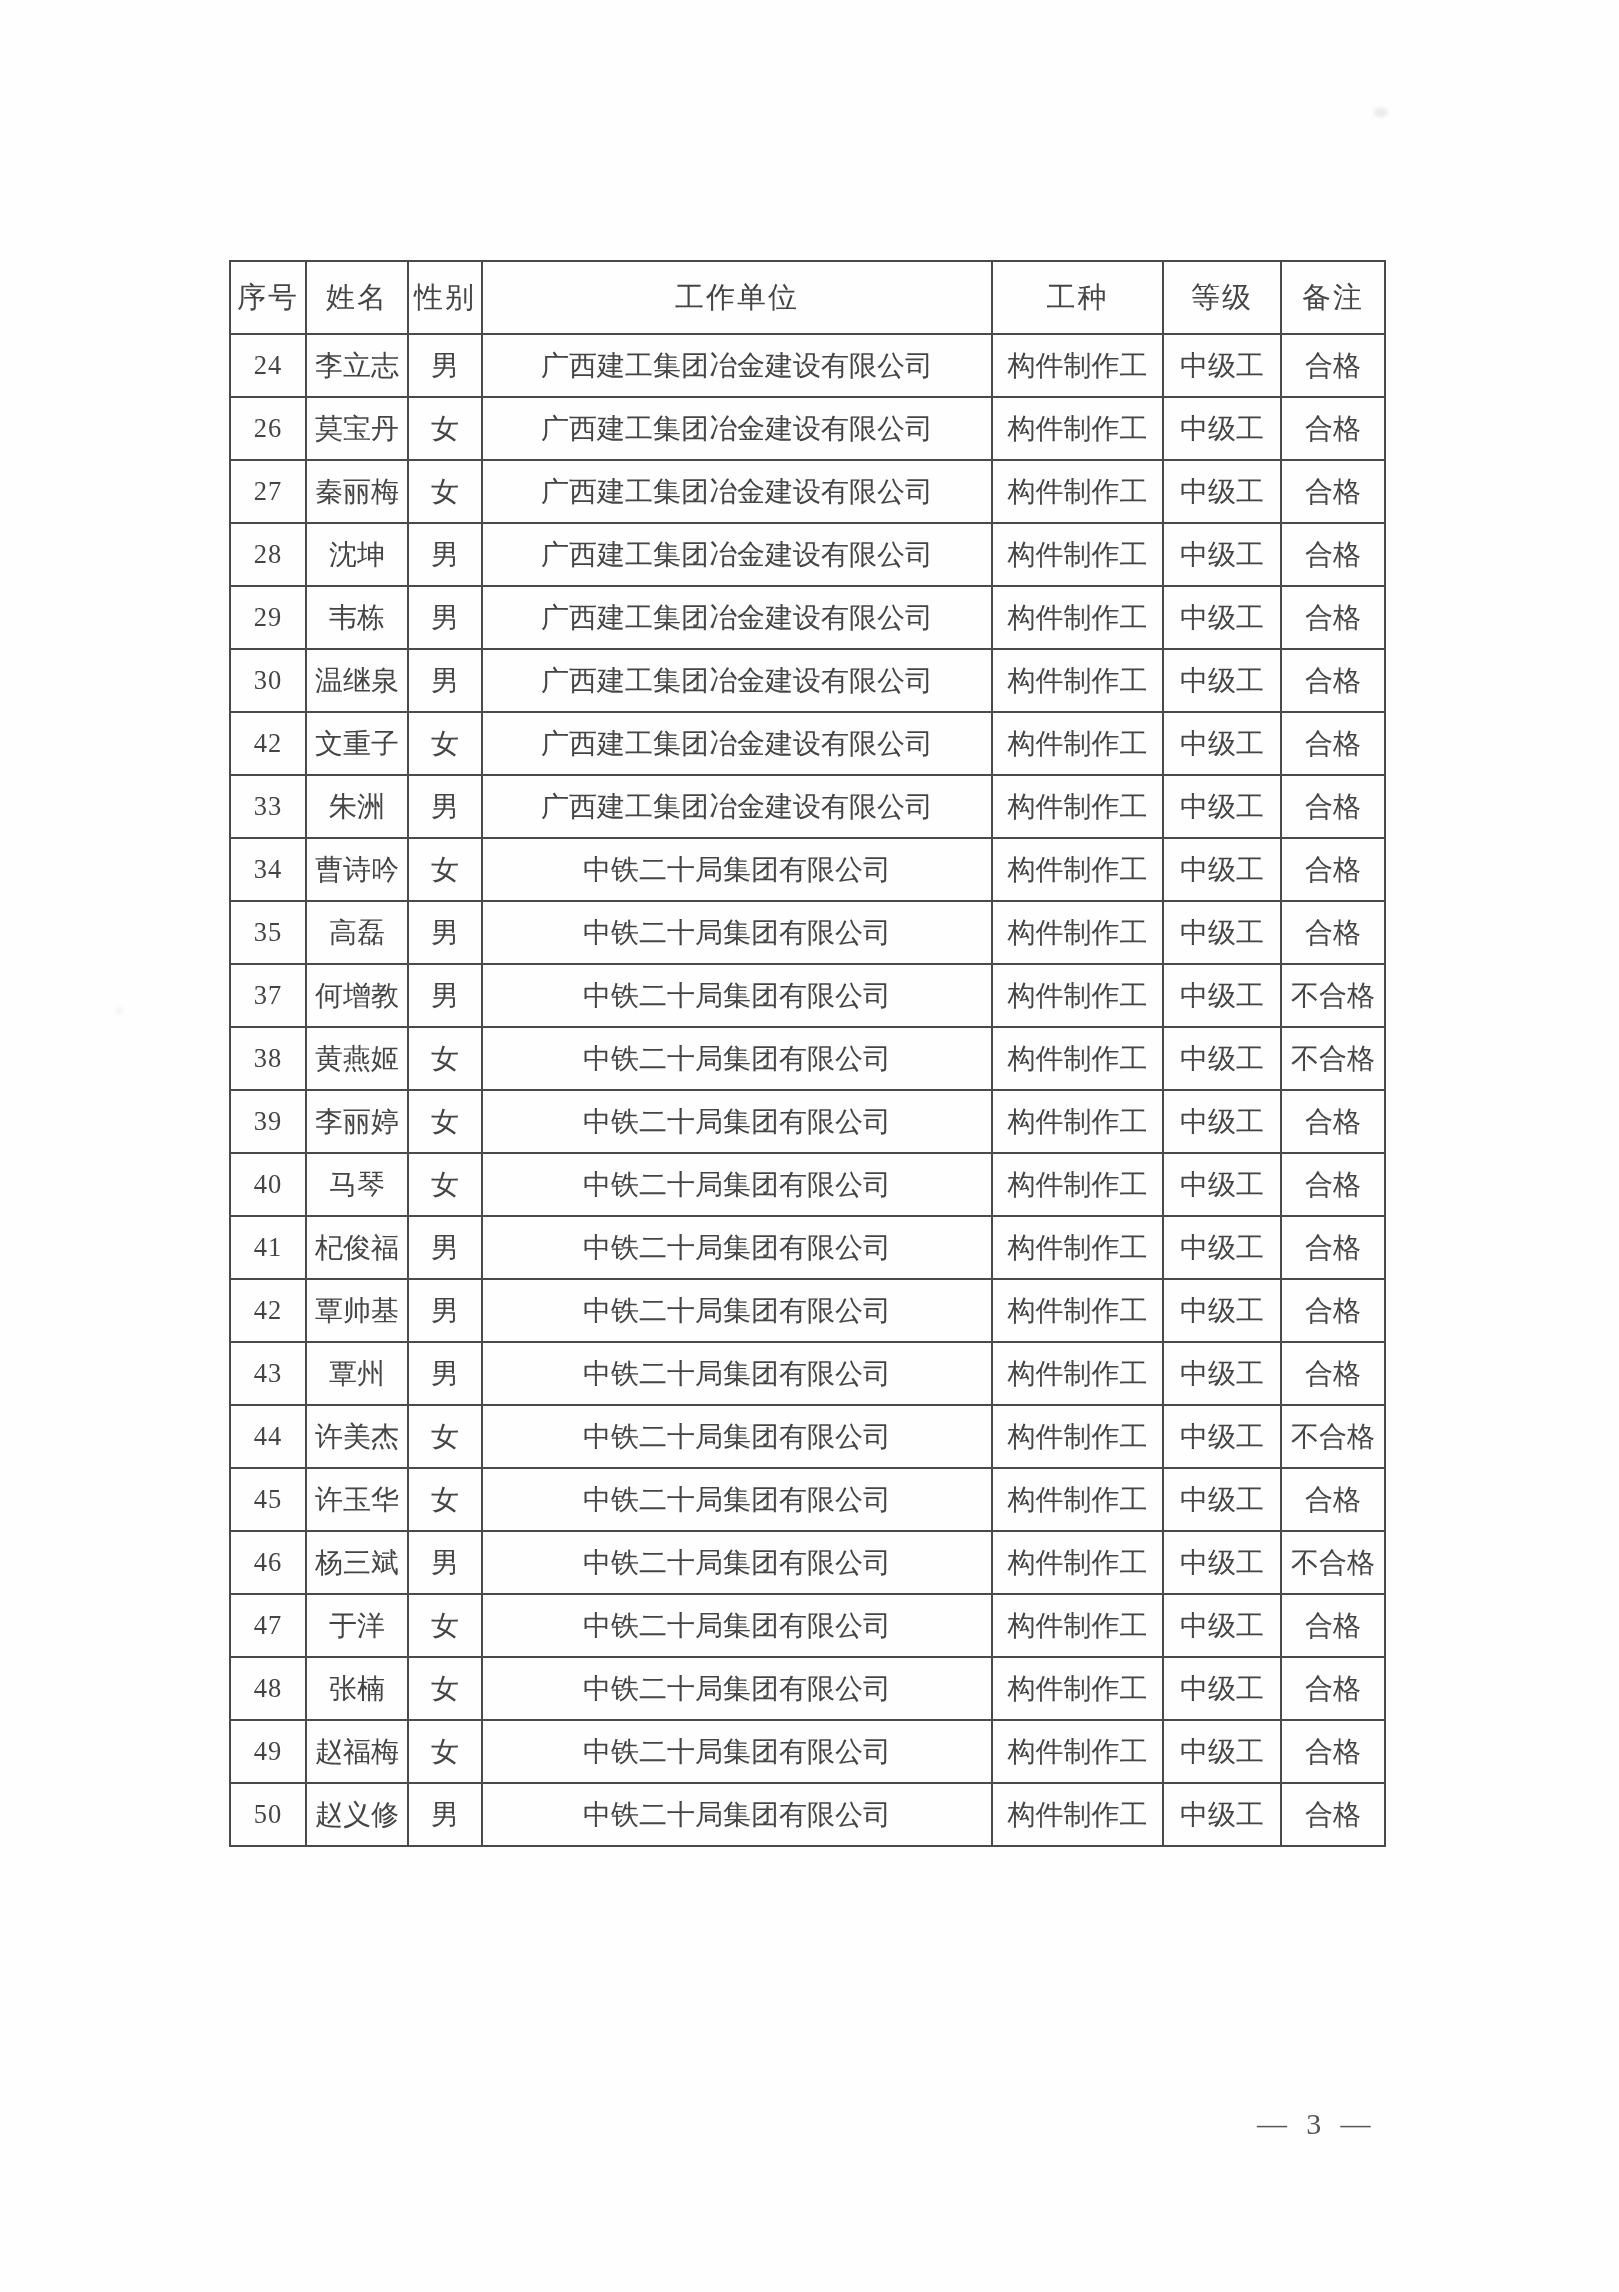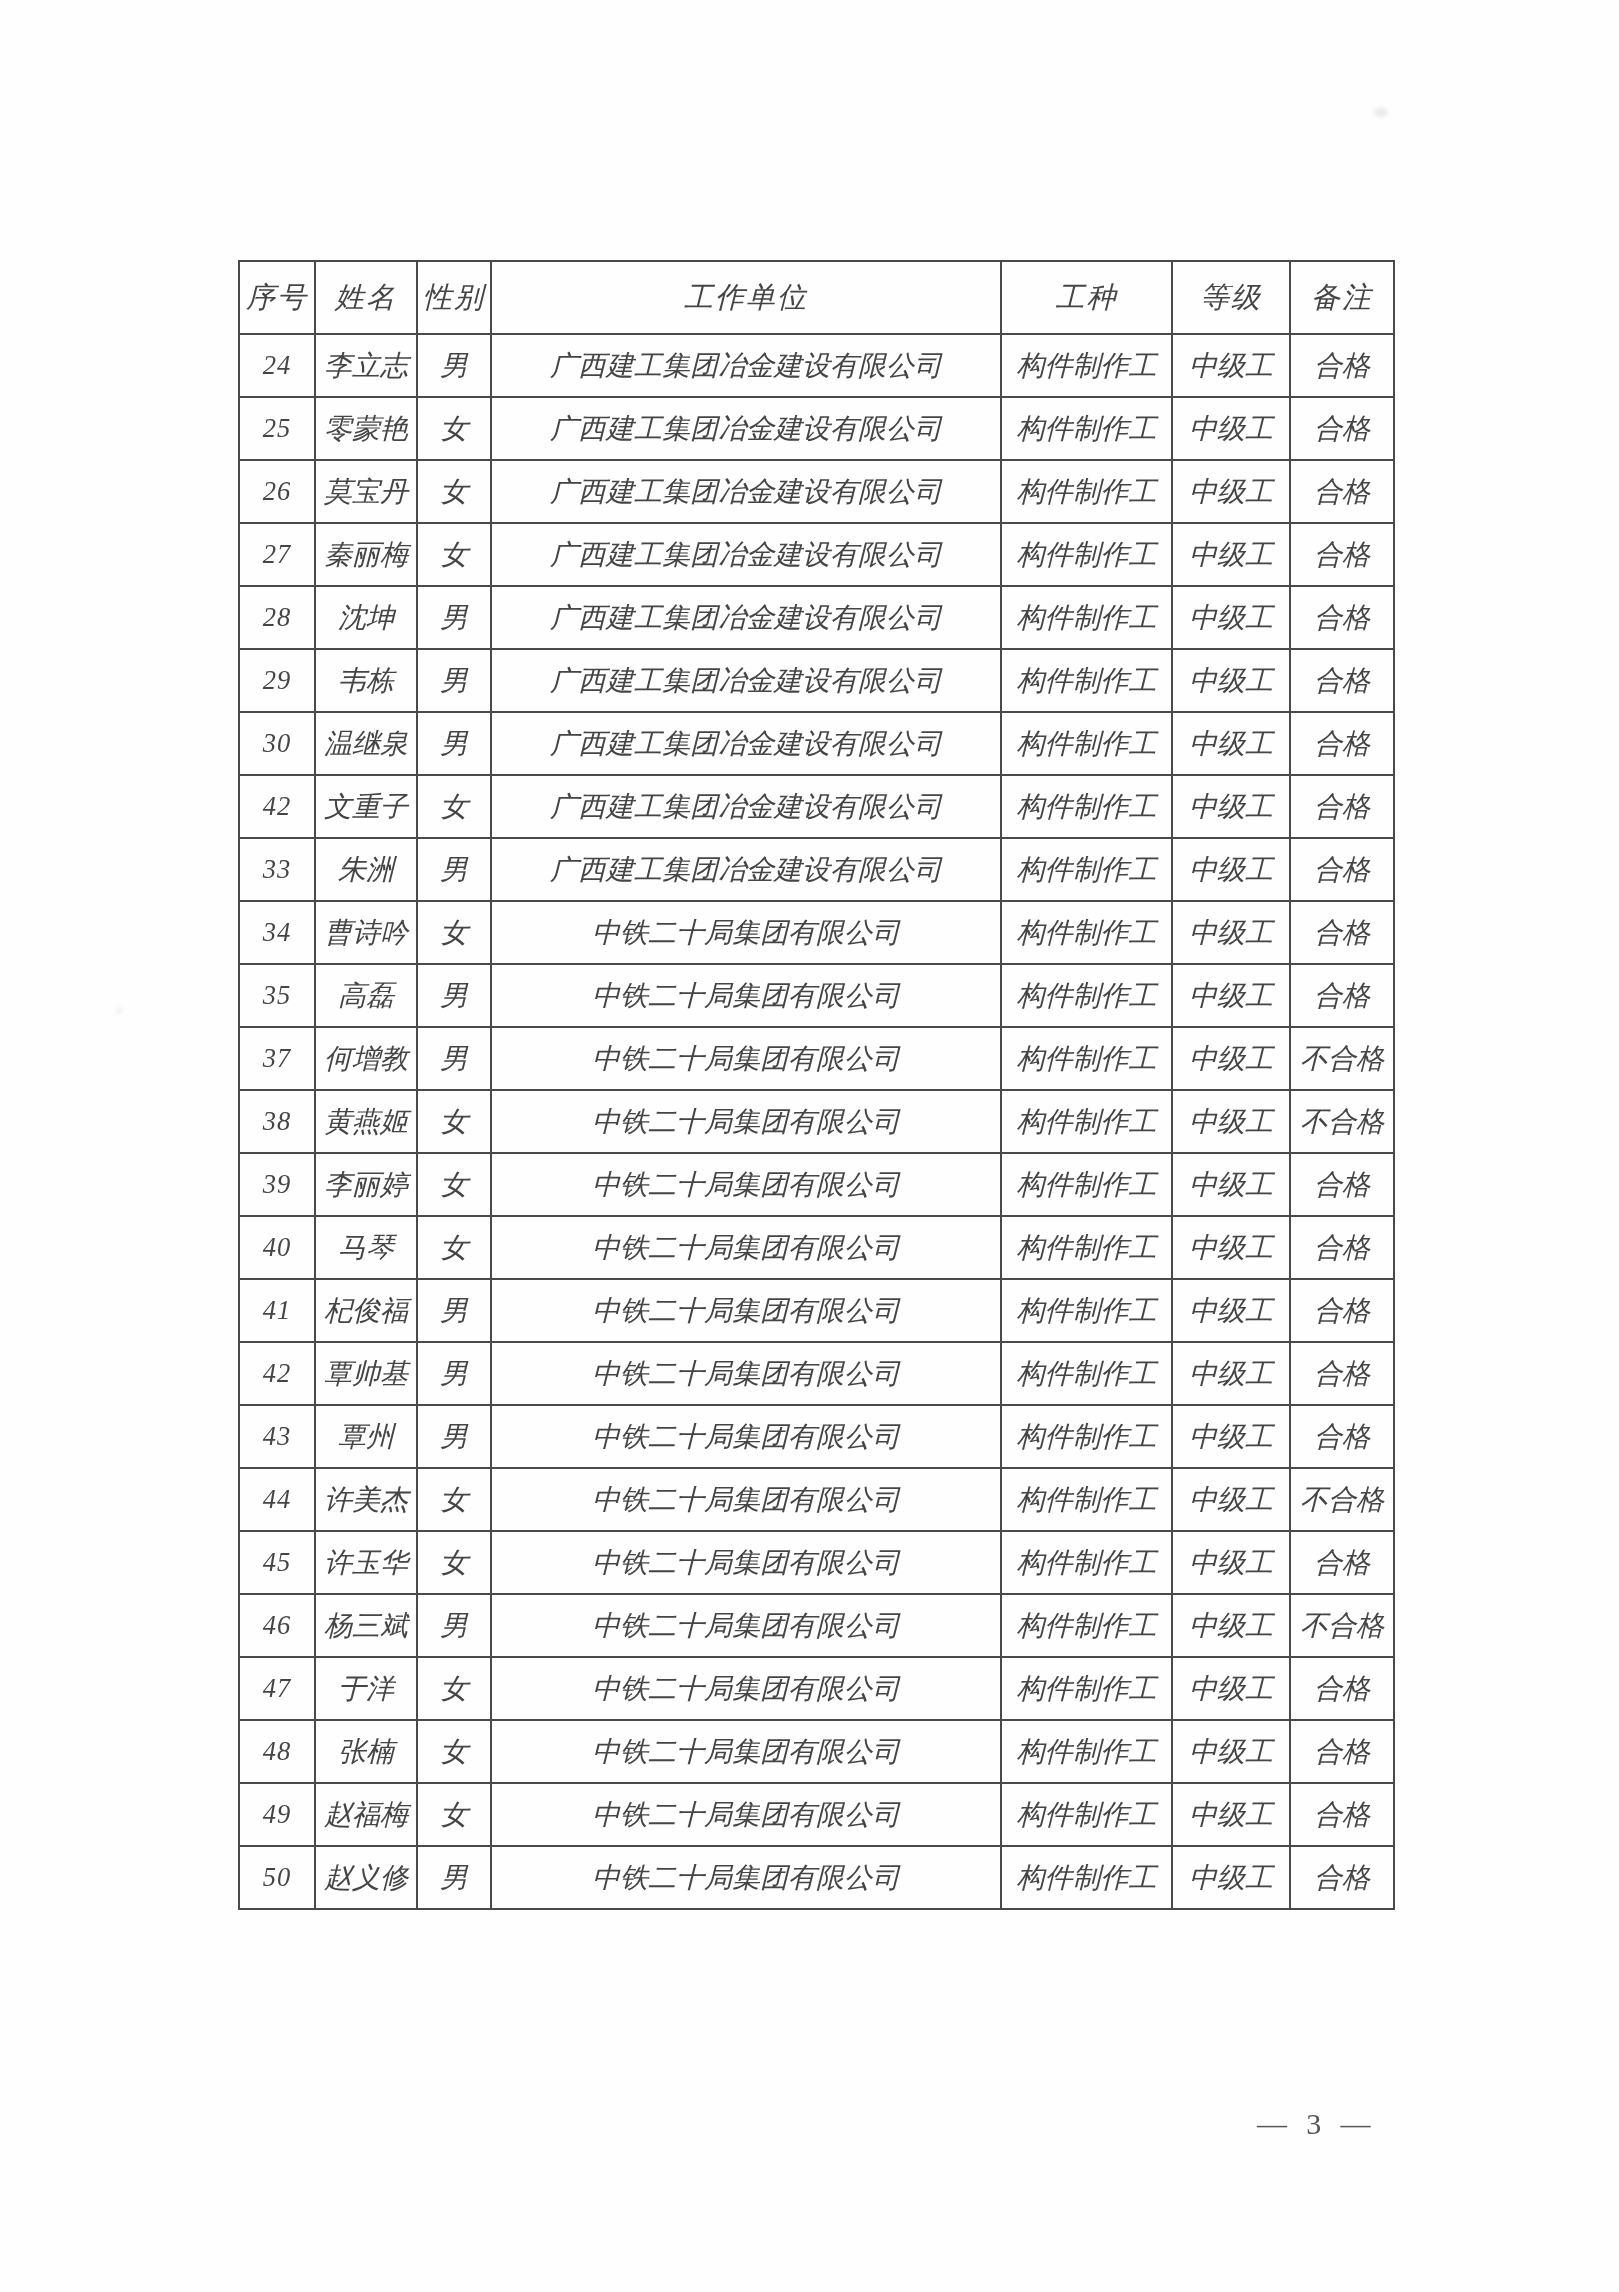--- a/index.html
+++ b/index.html
@@ -11,26 +11,25 @@
     position: relative;
     width: 1619px;
     height: 2293px;
     background: #fefefe;
     overflow: hidden;
     font-family: "Liberation Serif", "DejaVu Serif", serif;
     color: #424242;
   }
   table.roster {
     position: absolute;
-    left: 238px;
+    left: 229px;
     top: 260px;
     width: 1155px;
     border-collapse: collapse;
     table-layout: fixed;
-    font-style: italic;
   }
   table.roster th,
   table.roster td {
     border: 2px solid #4a4a4a;
     text-align: center;
     vertical-align: middle;
     padding: 0 3.9px;
     font-weight: normal;
     color: #454545;
     overflow: hidden;
@@ -99,29 +98,20 @@
         <tr>
           <td class="cell-index">24</td>
           <td class="cell-name">李立志</td>
           <td class="cell-gender">男</td>
           <td class="cell-work_unit">广西建工集团冶金建设有限公司</td>
           <td class="cell-job_type">构件制作工</td>
           <td class="cell-grade">中级工</td>
           <td class="cell-remark">合格</td>
         </tr>
         <tr>
-          <td class="cell-index">25</td>
-          <td class="cell-name">零蒙艳</td>
-          <td class="cell-gender">女</td>
-          <td class="cell-work_unit">广西建工集团冶金建设有限公司</td>
-          <td class="cell-job_type">构件制作工</td>
-          <td class="cell-grade">中级工</td>
-          <td class="cell-remark">合格</td>
-        </tr>
-        <tr>
           <td class="cell-index">26</td>
           <td class="cell-name">莫宝丹</td>
           <td class="cell-gender">女</td>
           <td class="cell-work_unit">广西建工集团冶金建设有限公司</td>
           <td class="cell-job_type">构件制作工</td>
           <td class="cell-grade">中级工</td>
           <td class="cell-remark">合格</td>
         </tr>
         <tr>
           <td class="cell-index">27</td>

